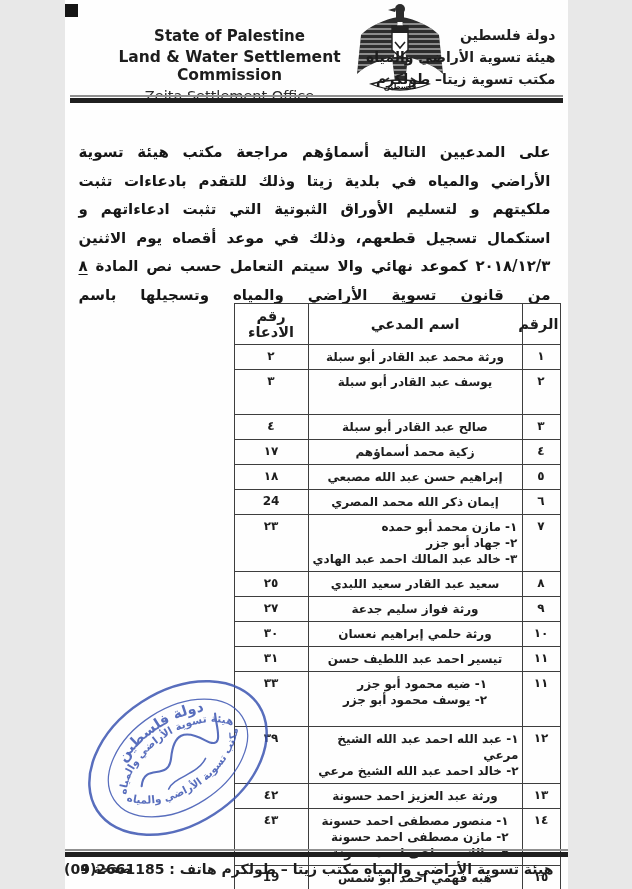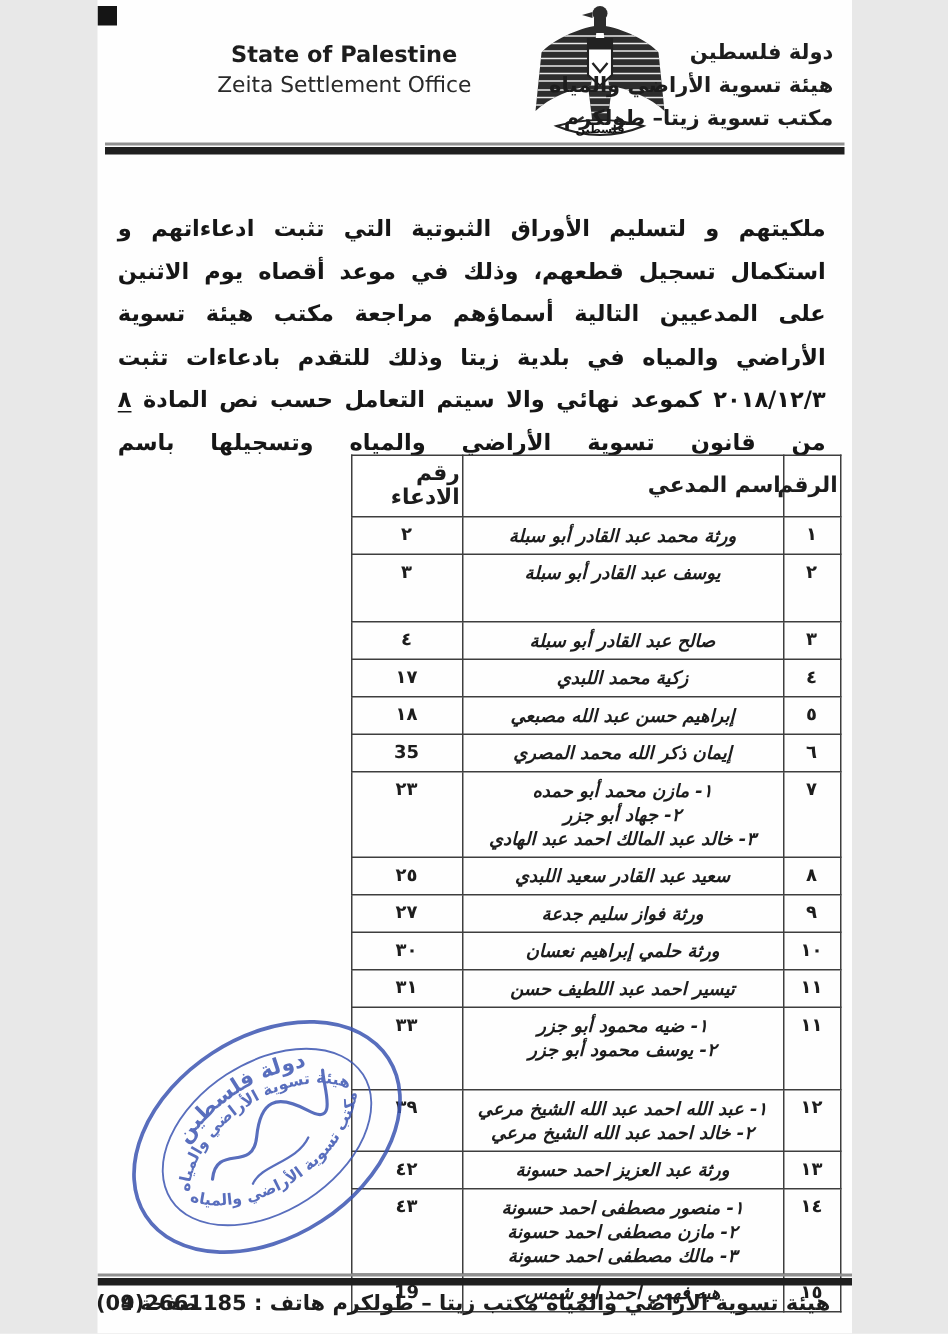--- a/index.html
+++ b/index.html
@@ -26,48 +26,49 @@
   
   .notice{position:absolute;top:138px;right:17px;left:14px;direction:rtl;
           font-size:15px;font-weight:bold;line-height:28.5px;color:#161616;}
   .jline{text-align:justify;text-align-last:justify;}
   .lastline{text-align:right;margin-left:0;padding-left:0;margin-right:92px;}
   .article-num{text-decoration:underline;text-underline-offset:3px;}
   
   .claims{position:absolute;top:303px;right:7px;width:326px;direction:rtl;
           border-collapse:collapse;table-layout:fixed;}
   .claims th,.claims td{border:1.5px solid #3e3e3e;font-weight:bold;}
-  .claims th{font-size:14.5px;height:38px;text-align:right;background:#fff;}
+  .claims th{font-size:14.5px;height:38px;text-align:center;background:#fff;}
   .claims td{font-size:12px;padding:4px 3px;vertical-align:top;}
   .col-index{width:38px;}
   .col-name{width:214px;}
   .col-claim{width:74px;}
   .index-cell,.claim-cell{text-align:center;}
   .name-cell{text-align:center;}
-  .name-block{display:inline-block;direction:rtl;text-align:center;line-height:16px;font-style:italic;}
+  .name-block{display:inline-block;direction:rtl;text-align:right;line-height:16px;}
   .claims tr:nth-child(2) td{height:36px;}
   .claims tr:nth-child(2) .name-block{}
   .claims tr:nth-child(12) td{height:46px;}
   
   .stamp{position:absolute;left:8px;top:653px;width:210px;height:210px;opacity:.85;}
   
   .footer-text{position:absolute;top:861px;right:14px;direction:rtl;
                font-size:14px;font-weight:bold;white-space:nowrap;}
   .footer-text .num{display:inline-block;direction:ltr;}
   .page-num{position:absolute;top:861px;left:16px;font-size:12.5px;font-weight:bold;}
 </style>
 </head>
 <body>
 
 <div class="page">
 
   <div class="corner-mark"></div>
 
   <div class="hdr-en">
     <div class="l1">State of Palestine</div>
+    <div class="l2">Land &amp; Water Settlement Commission</div>
     <div class="l3">Zeita Settlement Office</div>
   </div>
 
   <div class="emblem">
     <svg viewBox="0 0 106 95" width="106" height="95">
       <defs>
         <clipPath id="wingsClip">
           <path d="M51,15 C38,17 21,25 14,33 L10,72 C19,63 35,57 47,55 Z"></path>
           <path d="M55,15 C68,17 85,25 92,33 L96,72 C87,63 71,57 59,55 Z"></path>
           <path d="M45,55 L61,55 L58,80 L48,80 Z"></path>
@@ -114,22 +115,22 @@
     <div>هيئة تسوية الأراضي والمياه</div>
     <div>مكتب تسوية زيتا– طولكرم</div>
   </div>
 
   <div class="rule-top">
     <div class="rule-thin"></div>
       <div class="rule-thick"></div>
   </div>
 
   <div class="notice">
+    <div class="jline">على المدعيين التالية أسماؤهم مراجعة مكتب هيئة تسوية الأراضي والمياه في بلدية زيتا وذلك للتقدم بادعاءات تثبت</div>
     <div class="jline">ملكيتهم و لتسليم الأوراق الثبوتية التي تثبت ادعاءاتهم و استكمال تسجيل قطعهم، وذلك في موعد أقصاه يوم الاثنين</div>
-    <div class="jline">على المدعيين التالية أسماؤهم مراجعة مكتب هيئة تسوية الأراضي والمياه في بلدية زيتا وذلك للتقدم بادعاءات تثبت</div>
     <div class="jline"><span>٢٠١٨/١٢/٣ كموعد نهائي والا سيتم التعامل حسب نص المادة </span><span class="article-num">٨</span><span> من قانون تسوية الأراضي والمياه وتسجيلها باسم</span></div>
     <div class="lastline">خزينة دولة فلسطين .</div>
   </div>
 
   <table class="claims">
     <colgroup>
         <col class="col-index">
         <col class="col-name">
         <col class="col-claim">
       </colgroup>
@@ -151,32 +152,32 @@
           <td class="name-cell"><div class="name-block"><div class="name-line">يوسف عبد القادر أبو سبلة</div></div></td>
           <td class="claim-cell">٣</td>
         </tr>
         <tr>
           <td class="index-cell">٣</td>
           <td class="name-cell"><div class="name-block"><div class="name-line">صالح عبد القادر أبو سبلة</div></div></td>
           <td class="claim-cell">٤</td>
         </tr>
         <tr>
           <td class="index-cell">٤</td>
-          <td class="name-cell"><div class="name-block"><div class="name-line">زكية محمد اللبدي</div></div></td>
+          <td class="name-cell"><div class="name-block"><div class="name-line">زكية محمد أسماؤهم</div></div></td>
           <td class="claim-cell">١٧</td>
         </tr>
         <tr>
           <td class="index-cell">٥</td>
           <td class="name-cell"><div class="name-block"><div class="name-line">إبراهيم حسن عبد الله مصبعي</div></div></td>
           <td class="claim-cell">١٨</td>
         </tr>
         <tr>
           <td class="index-cell">٦</td>
           <td class="name-cell"><div class="name-block"><div class="name-line">إيمان ذكر الله محمد المصري</div></div></td>
-          <td class="claim-cell">35</td>
+          <td class="claim-cell">24</td>
         </tr>
         <tr>
           <td class="index-cell">٧</td>
           <td class="name-cell"><div class="name-block"><div class="name-line">١- مازن محمد أبو حمده</div><div class="name-line">٢- جهاد أبو جزر</div><div class="name-line">٣- خالد عبد المالك احمد عبد الهادي</div></div></td>
           <td class="claim-cell">٢٣</td>
         </tr>
         <tr>
           <td class="index-cell">٨</td>
           <td class="name-cell"><div class="name-block"><div class="name-line">سعيد عبد القادر سعيد اللبدي</div></div></td>
           <td class="claim-cell">٢٥</td>

